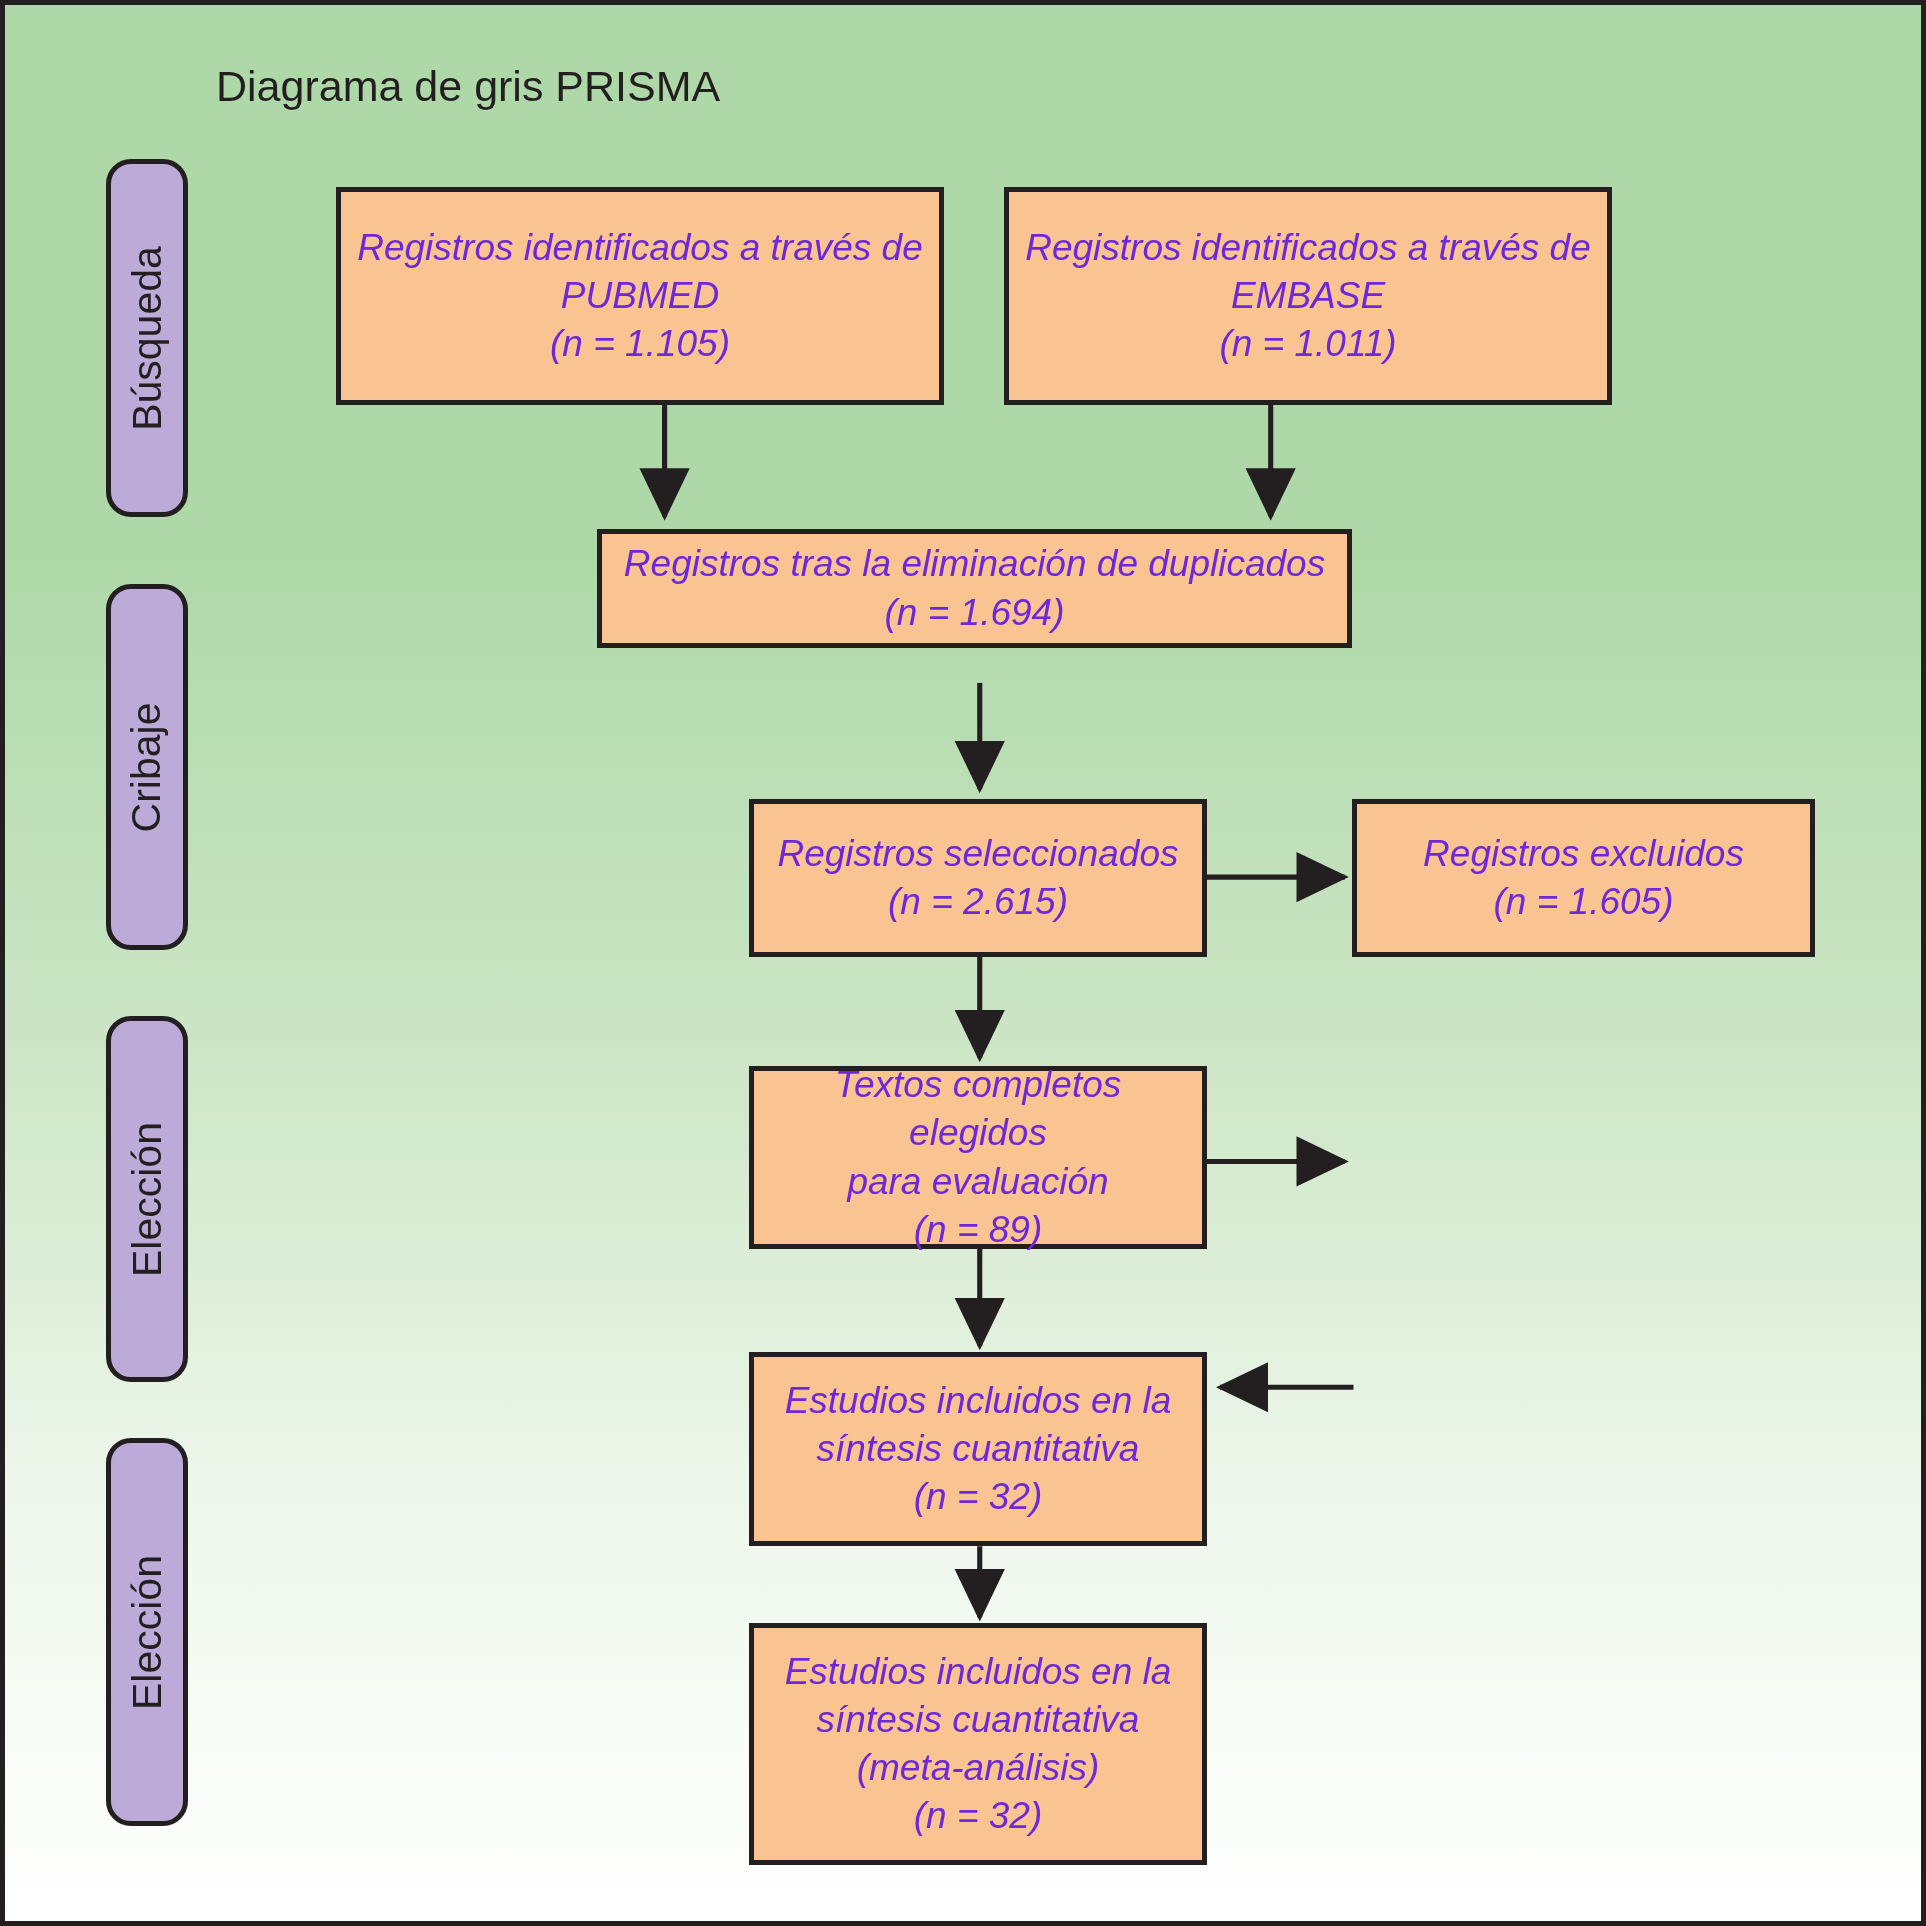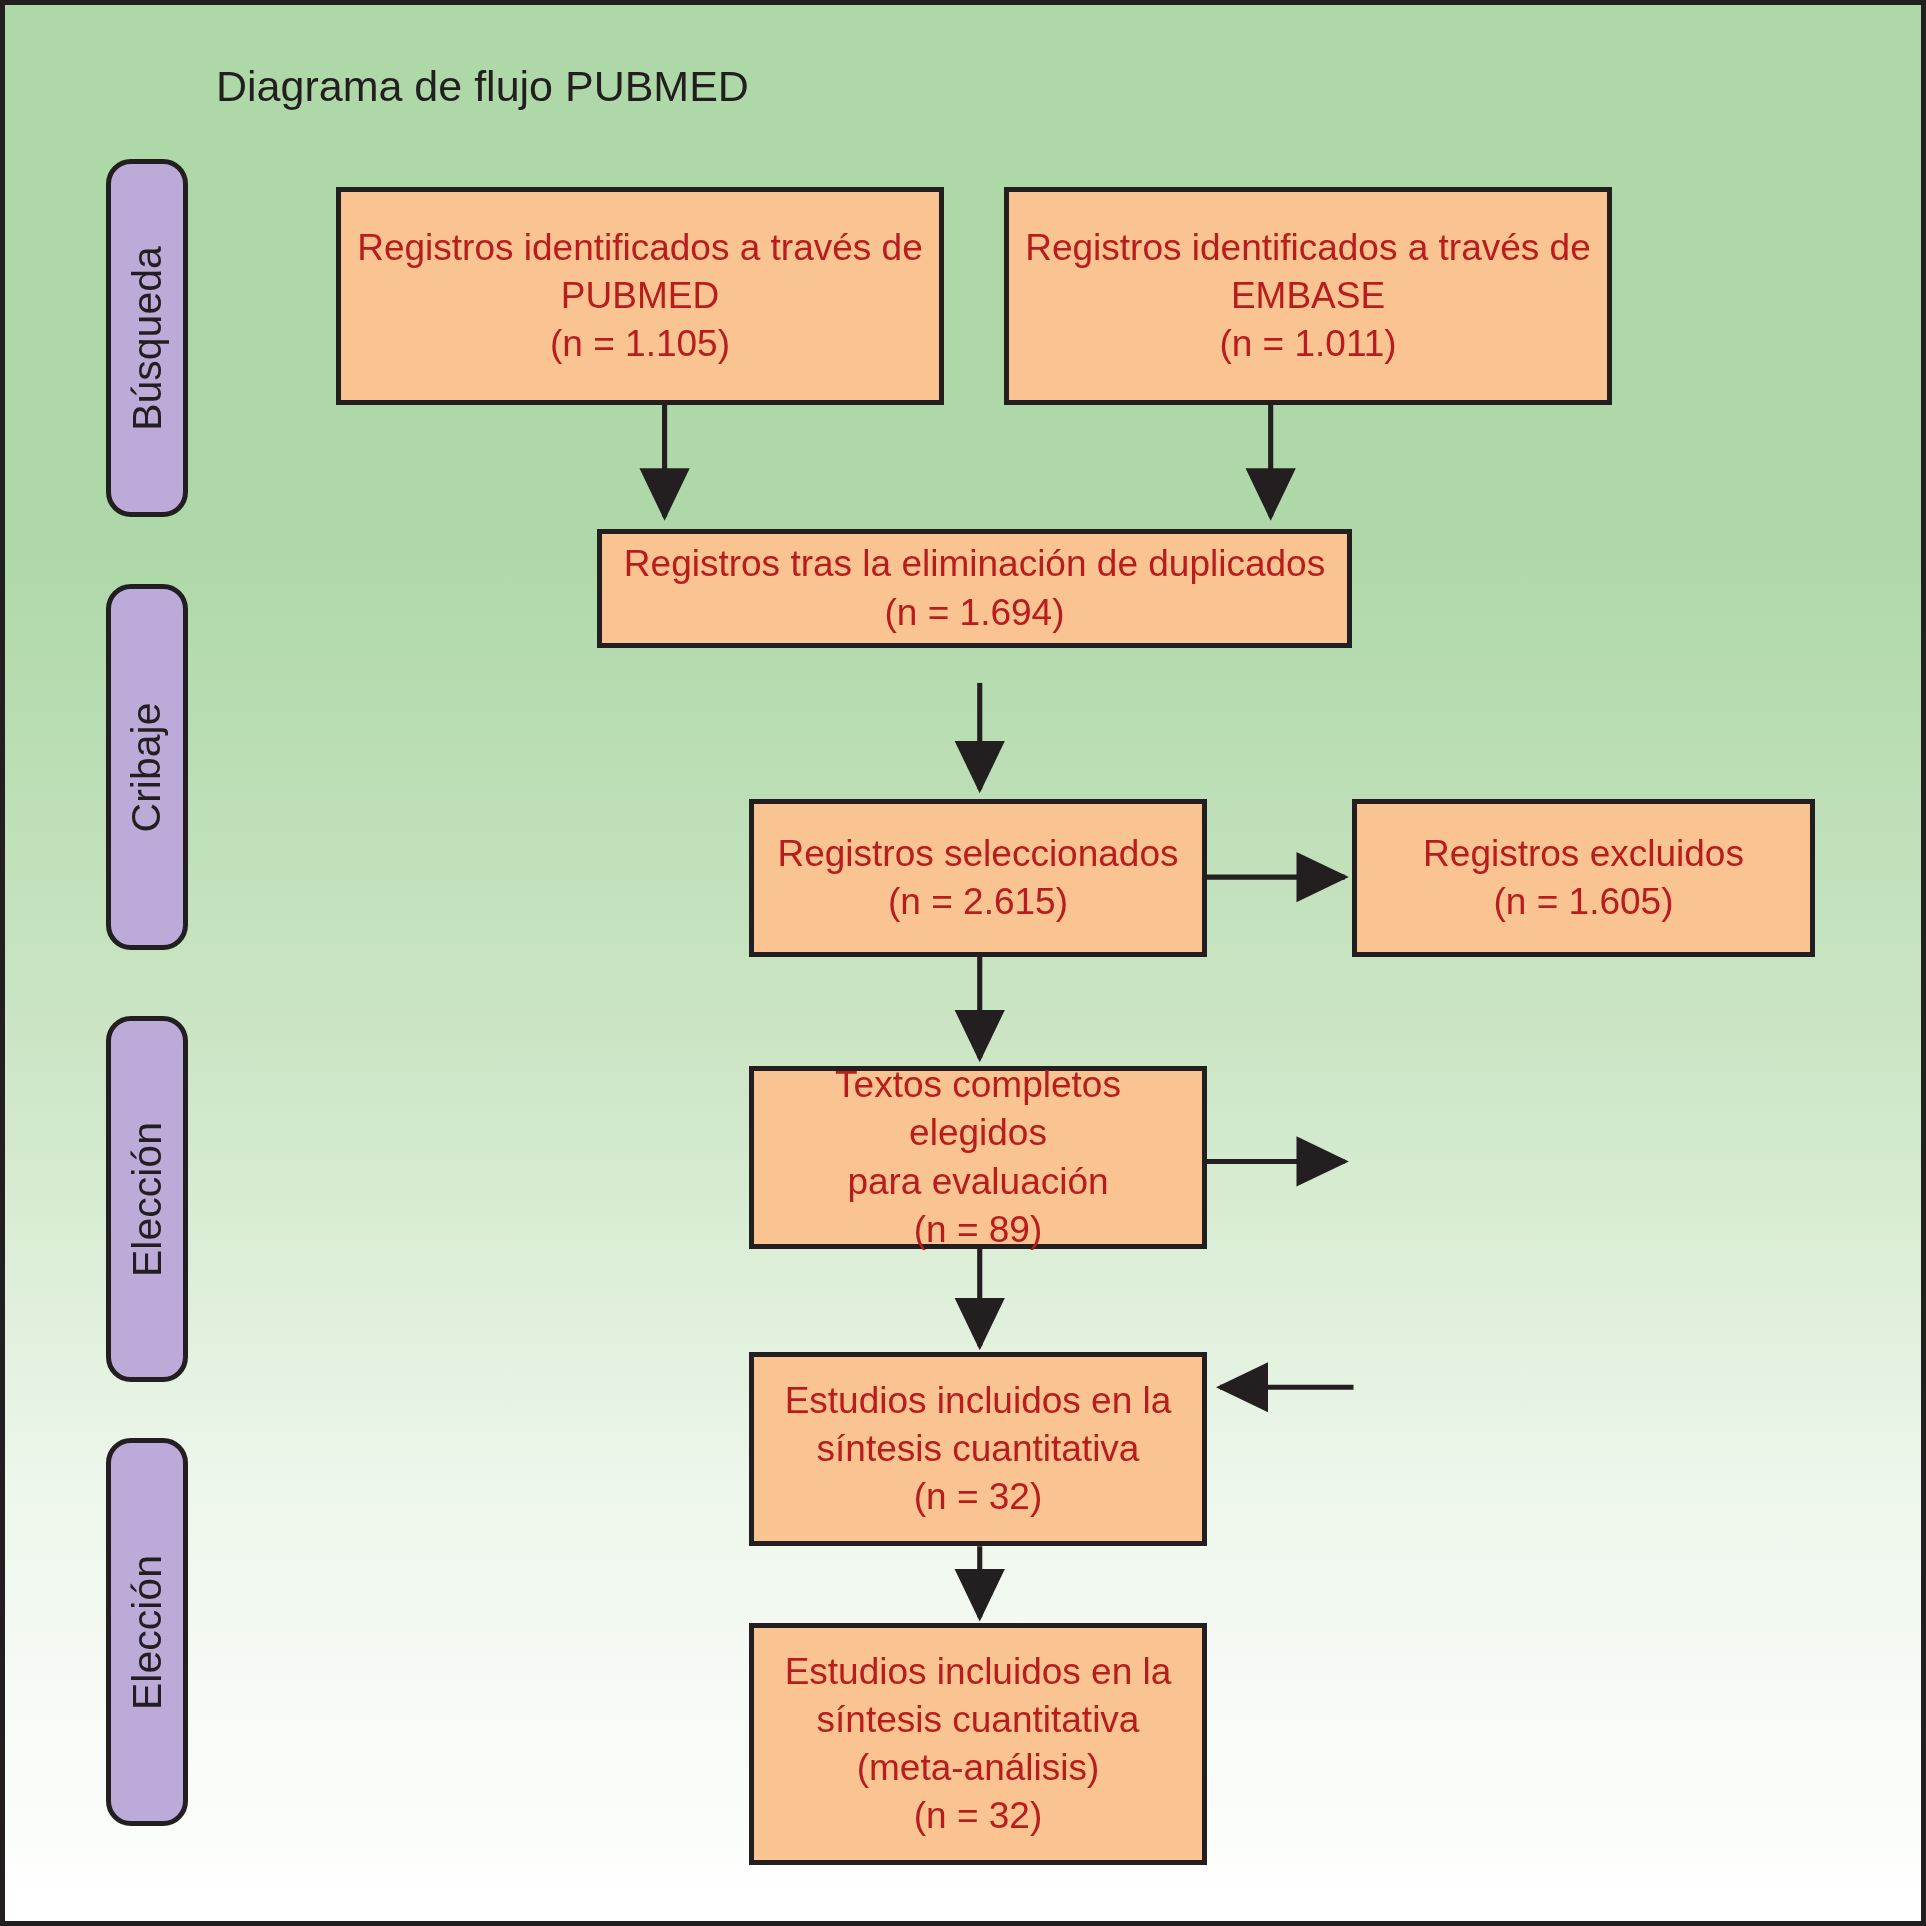--- a/index.html
+++ b/index.html
@@ -59,31 +59,32 @@
     box-sizing: border-box;
     display: flex;
     align-items: center;
     justify-content: center;
     text-align: center;
     padding: 5.9px 10.3px;
   }
   .flow-box .box-text {
     font-size: 37px;
     line-height: 1.30;
-    color: #b91c1c;
+    color: #6d28d9;
     white-space: pre-line;
     font-family: "Liberation Sans", sans-serif;
+    font-style: italic;
   }
 </style>
 </head>
 <body>
 
 <div id="canvas">
 
-  <div class="diagram-title">Diagrama de flujo PUBMED</div>
+  <div class="diagram-title">Diagrama de gris PRISMA</div>
 
   <svg class="flow" viewBox="0 0 2628 2628" xmlns="http://www.w3.org/2000/svg">
     <defs>
       <marker id="ah" markerWidth="11" markerHeight="11" refX="9.4" refY="5.5" orient="auto" markerUnits="strokeWidth">
         <path d="M0,0.6 L10.2,5.5 L0,10.4 z" fill="#231f20"></path>
       </marker>
     </defs>
 
     <g>
       <path d="M900,543 L900,698" stroke="#231f20" stroke-width="7" fill="none" marker-end="url(#ah)"></path>

